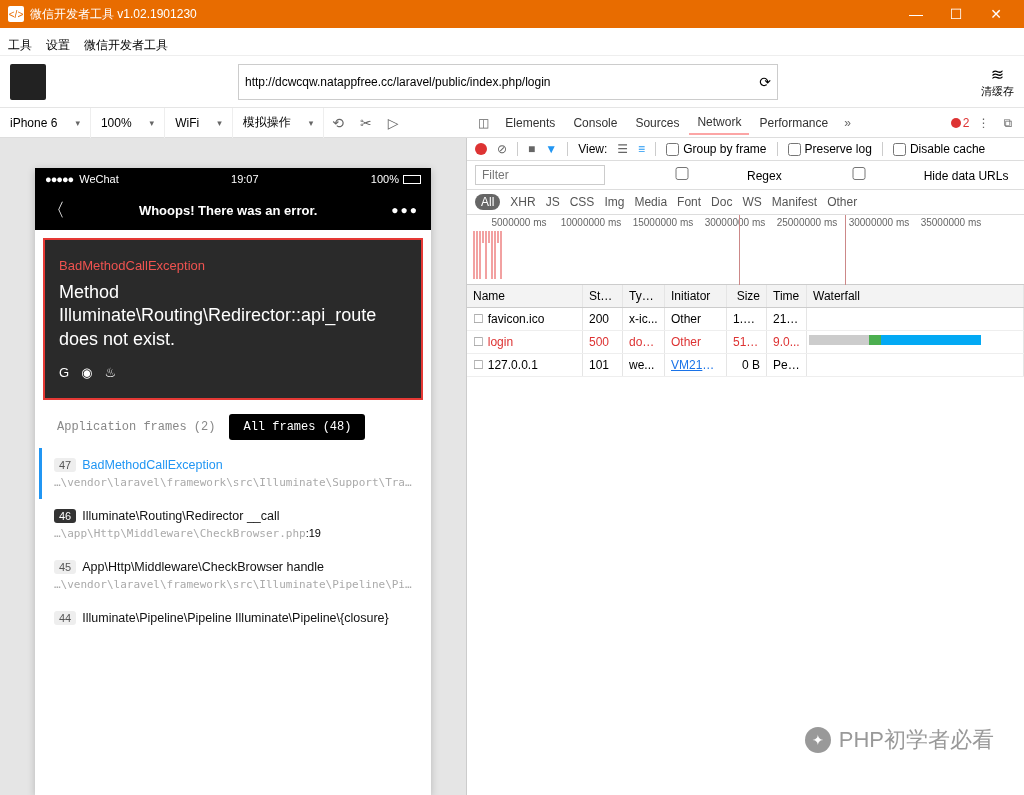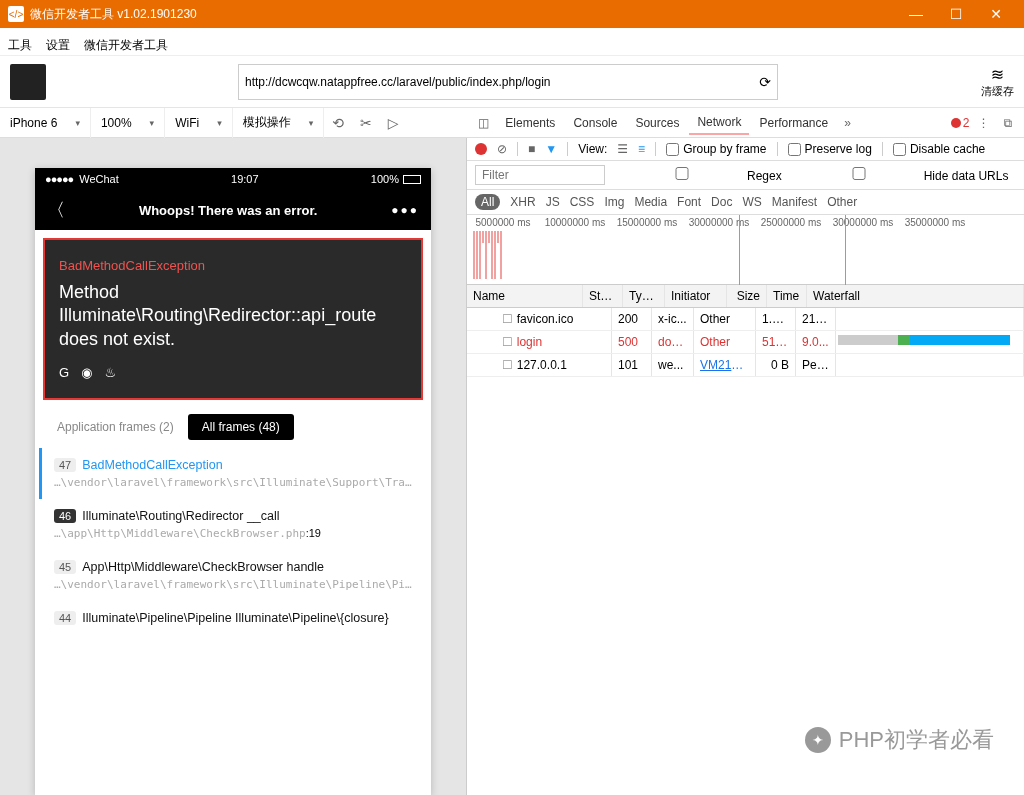--- a/index.html
+++ b/index.html
@@ -39,21 +39,21 @@
 .ph-status .time { flex: 1; text-align: center; }
 .ph-nav { height: 40px; background: #000; color: #fff; display: flex; align-items: center; padding: 0 12px; }
 .ph-nav .back { font-size: 18px; cursor: pointer; }
 .ph-nav .title { flex: 1; text-align: center; font-weight: bold; font-size: 13px; }
 .ph-nav .more { letter-spacing: 2px; cursor: pointer; }
 .err-block { margin: 8px; border: 2px solid #e53935; background: #2a2a2a; color: #fff; padding: 18px 14px; }
 .err-block .exc { color: #ef5350; font-size: 13px; margin-bottom: 8px; }
 .err-block .msg { font-size: 18px; line-height: 1.3; }
 .err-block .icons { margin-top: 14px; display: flex; gap: 12px; font-size: 13px; }
 .frame-tabs { display: flex; margin: 14px 8px 8px 8px; font-size: 12px; }
-.frame-tabs .ft { padding: 6px 14px; color: #888; cursor: pointer; }
+.frame-tabs .ft { padding: 6px 14px; color: #888; cursor: pointer; font-family: Liberation Mono, monospace; }
 .frame-tabs .ft.active { background: #000; color: #fff; border-radius: 3px; }
 .frames { margin: 0 4px; font-size: 12.5px; }
 .frame-item { padding: 10px 12px; border-left: 3px solid transparent; }
 .frame-item.active { border-left-color: #2196f3; }
 .frame-item .num { background: #eee; color: #555; padding: 1px 5px; border-radius: 3px; margin-right: 6px; font-size: 11px; }
 .frame-item.cur .num { background: #333; color: #fff; }
 .frame-item .fn { color: #111; }
 .frame-item .fn.link { color: #2196f3; }
 .frame-item .path { color: #aaa; font-family: monospace; font-size: 11px; margin-top: 4px; overflow: hidden; text-overflow: ellipsis; white-space: nowrap; }
 .frame-item .path .ln { color: #000; }
@@ -63,32 +63,32 @@
 .dev-toolbar .ico { color: #666; cursor: pointer; }
 .dev-toolbar .blue { color: #2196f3; }
 .dev-toolbar .sep { width: 1px; height: 14px; background: #ccc; }
 .dev-toolbar label { display: flex; align-items: center; gap: 4px; cursor: pointer; }
 .dev-filterbar { display: flex; align-items: center; padding: 4px 8px; gap: 12px; border-bottom: 1px solid #ddd; }
 .dev-filterbar input { border: 1px solid #ccc; padding: 2px 6px; width: 130px; font-size: 12px; }
 .dev-typebar { display: flex; align-items: center; padding: 4px 8px; gap: 10px; border-bottom: 1px solid #ddd; font-size: 12px; }
 .dev-typebar .pill { background: #666; color: #fff; padding: 1px 6px; border-radius: 8px; cursor: pointer; }
 .dev-typebar .tp { color: #555; cursor: pointer; }
 .timeline { height: 70px; border-bottom: 1px solid #ccc; position: relative; }
-.timeline .ticks { display: flex; font-size: 10px; color: #666; padding: 2px 0; }
+.timeline .ticks { display: flex; font-size: 10px; color: #666; padding: 2px 16px; }
 .timeline .ticks span { width: 72px; text-align: center; }
 .timeline .bars { position: absolute; top: 16px; left: 6px; height: 50px; display: flex; gap: 1px; }
 .timeline .bars .b { width: 2px; background: #f2a1a1; }
 .timeline .bars .b.tall { height: 48px; }
 .timeline .bars .b.sh { height: 12px; }
 .timeline .mark { position: absolute; top: 0; width: 1px; height: 70px; background: #c88; }
 .net-table { flex: 1; overflow: hidden; font-size: 12px; }
 .net-head { display: flex; background: #f3f3f3; border-bottom: 1px solid #ccc; }
 .net-head div, .net-row div { padding: 4px 6px; border-right: 1px solid #e5e5e5; overflow: hidden; white-space: nowrap; text-overflow: ellipsis; }
 .c-name { width: 116px; } .c-stat { width: 40px; } .c-type { width: 42px; } .c-init { width: 62px; } .c-size { width: 40px; text-align: right; } .c-time { width: 40px; } .c-wf { flex: 1; position: relative; }
-.net-row { display: flex; border-bottom: 1px solid #eee; cursor: pointer; padding-left: 29px; }
+.net-row { display: flex; border-bottom: 1px solid #eee; cursor: pointer; }
 .net-row.err div { color: #d33; }
 .net-row .c-init.link { color: #1a73e8; text-decoration: underline; }
 .net-row .c-name::before { content: "☐"; color: #999; margin-right: 4px; }
 .wfbar { position: absolute; top: 4px; height: 10px; }
 .watermark { position: absolute; right: 30px; bottom: 40px; color: #888; font-size: 22px; display: flex; align-items: center; gap: 8px; opacity: 0.85; }
 .watermark .wico { width: 26px; height: 26px; border-radius: 50%; background: #888; color: #fff; display: flex; align-items: center; justify-content: center; font-size: 14px; }
 </style>
 </head>
 <body>
 

